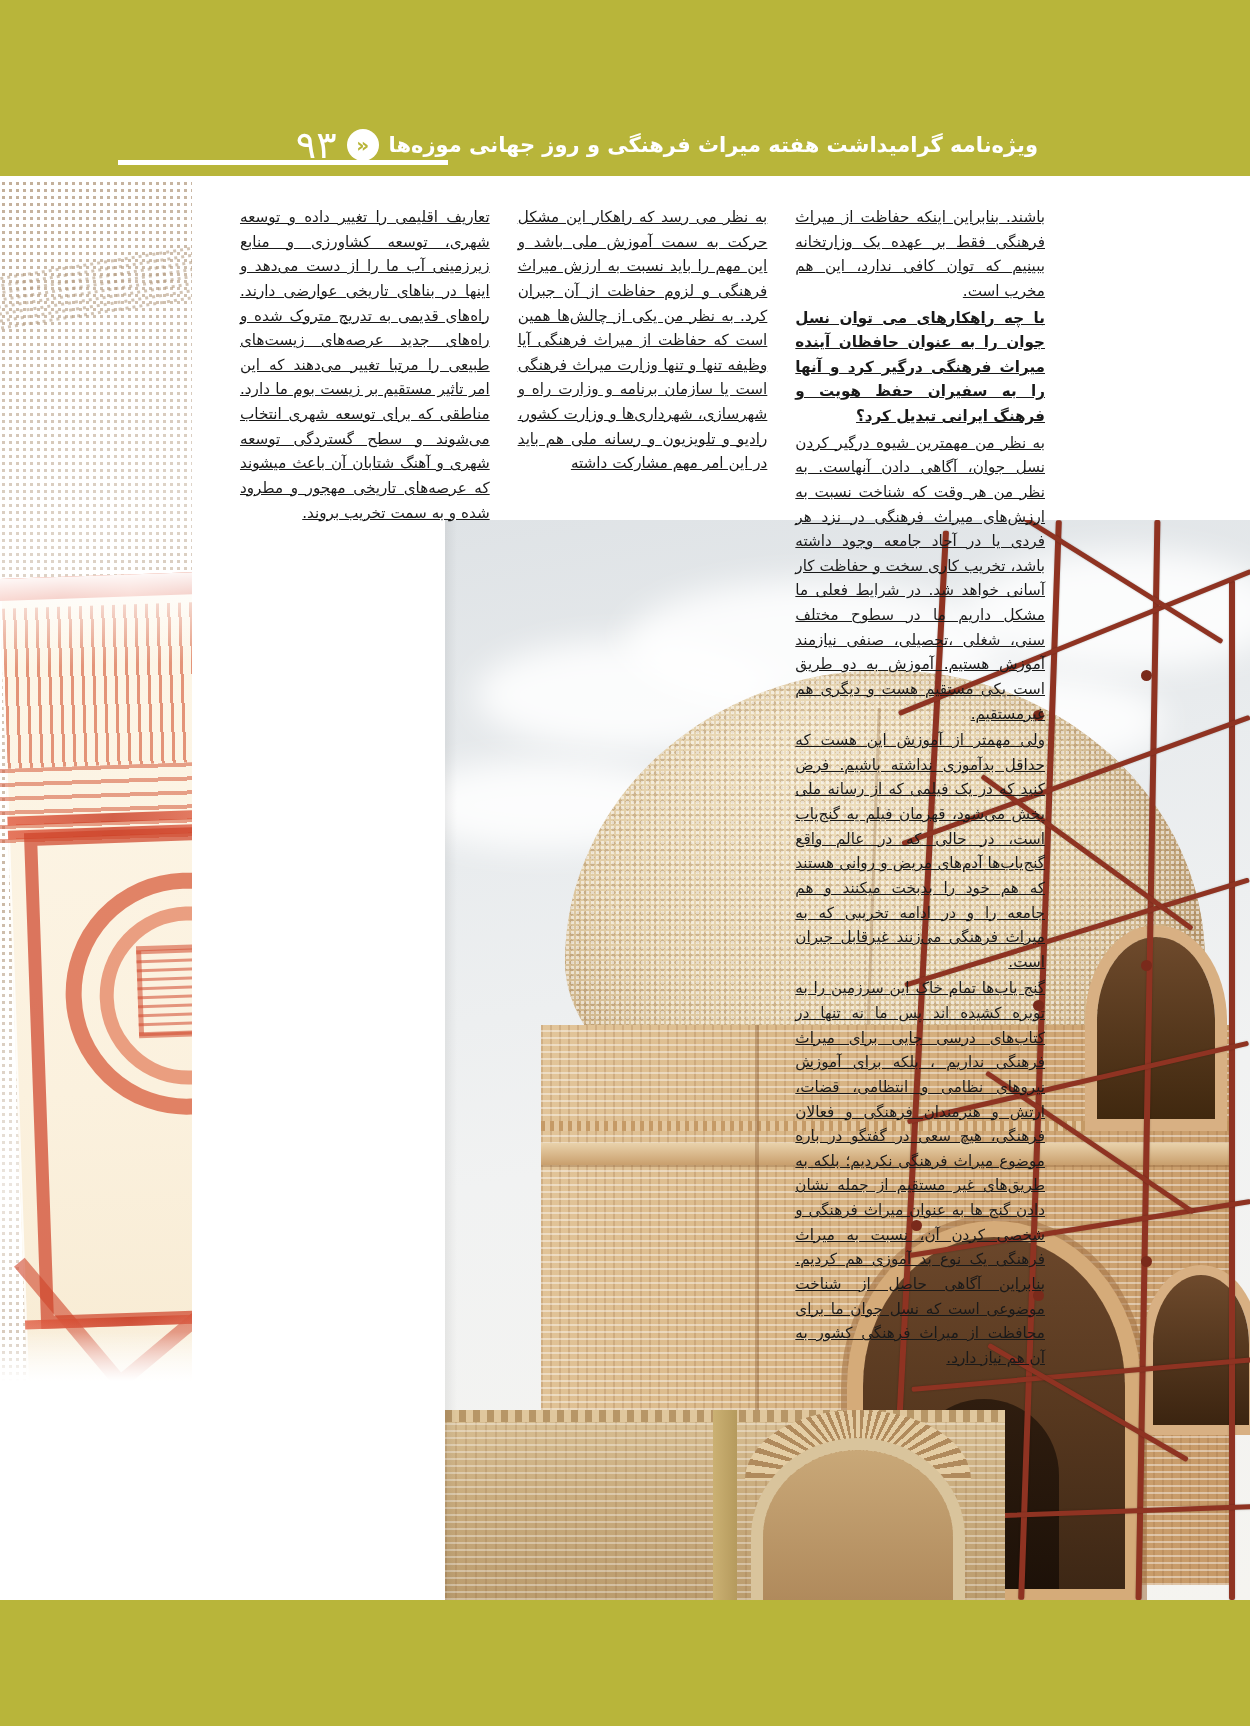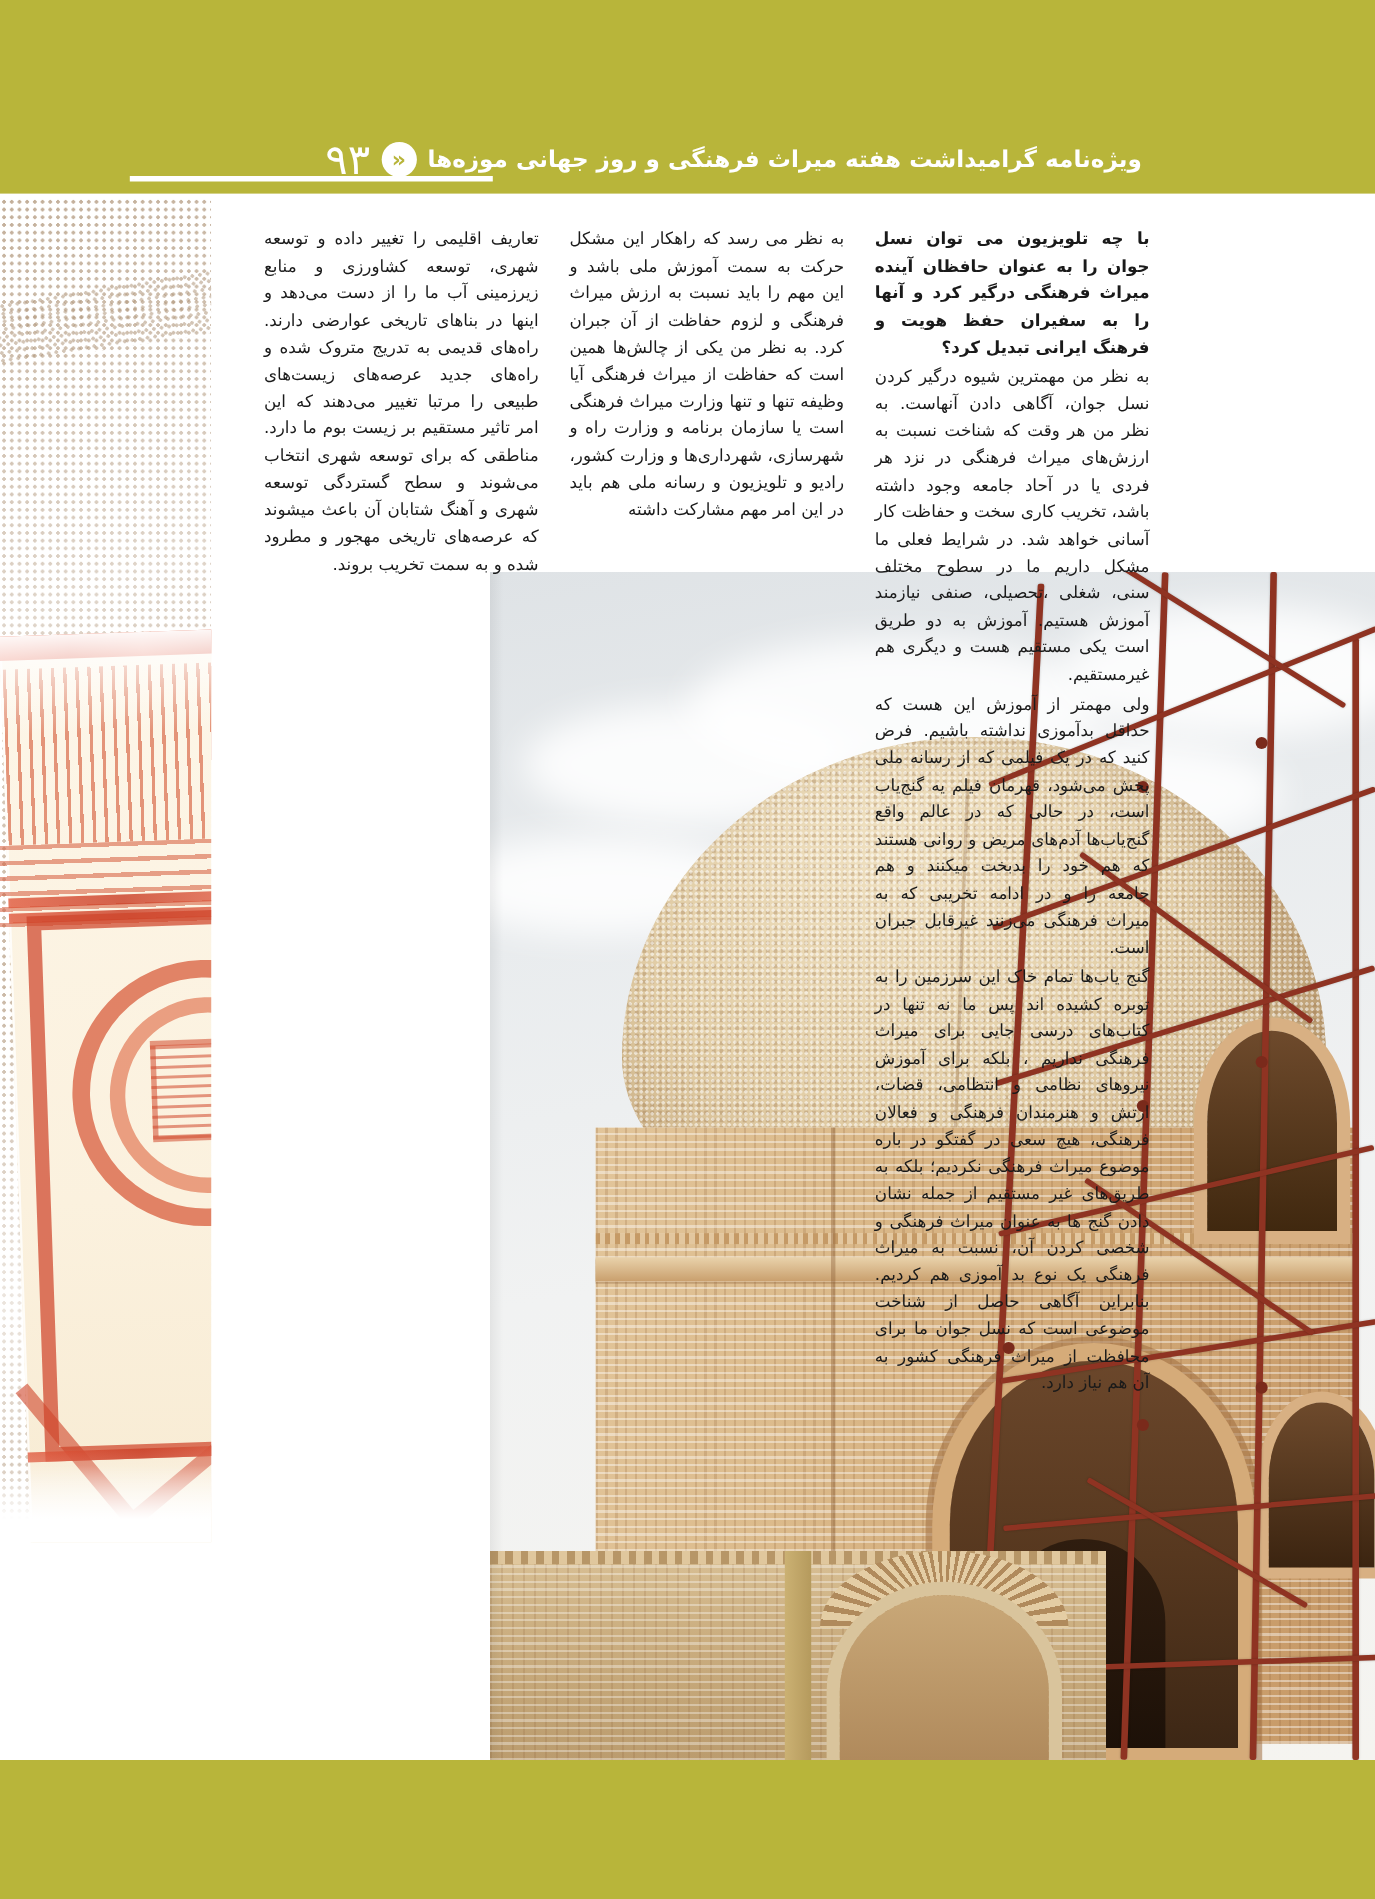--- a/index.html
+++ b/index.html
@@ -275,20 +275,21 @@
     direction:rtl;
   }
   .col{width:250px;}
   .col p{
     margin:0 0 0 0;
     color:#1a1a1a;
     font-size:15.2px;
     line-height:1.62;
     text-align:justify;
     text-align-last:right;
+    text-decoration:underline;
   }
   .col p + p{margin-top:2px;}
   .qhead{
     color:#8d3a22;
     font-weight:bold;
     font-size:15.4px;
     line-height:1.6;
     margin:20px 0 14px 0;
     text-align:justify;
     text-align-last:right;
@@ -389,21 +390,22 @@
   </div>
   <div class="gate-arcs"></div>
   <div class="gate"></div>
   <div class="pillar"></div>
   <div class="photo-shadow"></div>
 </div>
 
 <div class="columns">
 
   <div class="col col-1">
-    <p class="qhead">با چه تلویزیون می توان نسل جوان را به عنوان حافظان آینده میراث فرهنگی درگیر کرد و آنها را به سفیران حفظ هویت و فرهنگ ایرانی تبدیل کرد؟</p>
+    <p>باشند. بنابراین اینکه حفاظت از میراث فرهنگی فقط بر عهده یک وزارتخانه ببینیم که توان کافی ندارد، این هم مخرب است.</p>
+    <p class="qhead">با چه راهکارهای می توان نسل جوان را به عنوان حافظان آینده میراث فرهنگی درگیر کرد و آنها را به سفیران حفظ هویت و فرهنگ ایرانی تبدیل کرد؟</p>
     <p>به نظر من مهمترین شیوه درگیر کردن نسل جوان، آگاهی دادن آنهاست. به نظر من هر وقت که شناخت نسبت به ارزش‌های میراث فرهنگی در نزد هر فردی یا در آحاد جامعه وجود داشته باشد، تخریب کاری سخت و حفاظت کار آسانی خواهد شد. در شرایط فعلی ما مشکل داریم ما در سطوح مختلف سنی، شغلی ،تحصیلی، صنفی نیازمند آموزش هستیم. آموزش به دو طریق است یکی مستقیم هست و دیگری هم غیرمستقیم.</p>
     <p>ولی مهمتر از آموزش این هست که حداقل بدآموزی نداشته باشیم. فرض کنید که در یک فیلمی که از رسانه ملی پخش می‌شود، قهرمان فیلم یه گنج‌یاب است، در حالی که در عالم واقع گنج‌یاب‌ها آدم‌های مریض و روانی هستند که هم خود را بدبخت میکنند و هم جامعه را و در ادامه تخریبی که به میراث فرهنگی می‌زنند غیرقابل جبران است.</p>
     <p>گنج یاب‌ها تمام خاک این سرزمین را به توبره کشیده اند پس ما نه تنها در کتاب‌های درسی جایی برای میراث فرهنگی نداریم ، بلکه برای آموزش نیروهای نظامی و انتظامی، قضات، ارتش و هنرمندان فرهنگی و فعالان فرهنگی، هیچ سعی در گفتگو در باره موضوع میراث فرهنگی نکردیم؛ بلکه به طریق‌های غیر مستقیم از جمله نشان دادن گنج ها به عنوان میراث فرهنگی و شخصی کردن آن، نسبت به میراث فرهنگی یک نوع بد آموزی هم کردیم. بنابراین آگاهی حاصل از شناخت موضوعی است که نسل جوان ما برای محافظت از میراث فرهنگی کشور به آن هم نیاز دارد.</p>
   </div>
 
   <div class="col col-2">
     <p>به نظر می رسد که راهکار این مشکل حرکت به سمت آموزش ملی باشد و این مهم را باید نسبت به ارزش میراث فرهنگی و لزوم حفاظت از آن جبران کرد. به نظر من یکی از چالش‌ها همین است که حفاظت از میراث فرهنگی آیا وظیفه تنها و تنها وزارت میراث فرهنگی است یا سازمان برنامه و وزارت راه و شهرسازی، شهرداری‌ها و وزارت کشور، رادیو و تلویزیون و رسانه ملی هم باید در این امر مهم مشارکت داشته</p>
   </div>
 
   <div class="col col-3">

